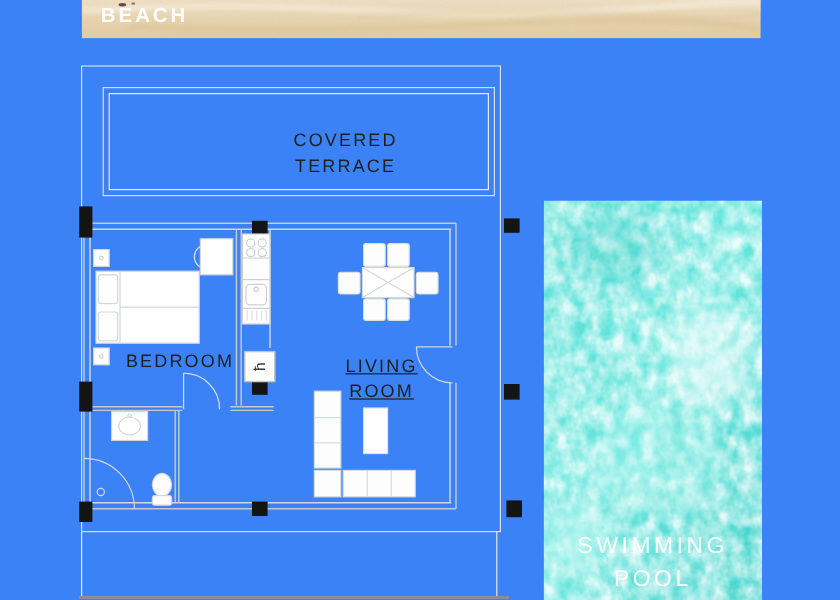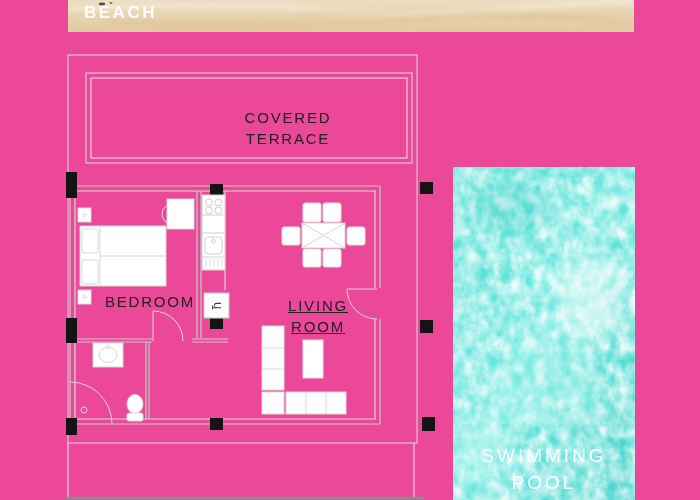--- a/index.html
+++ b/index.html
@@ -1,17 +1,17 @@
 <!DOCTYPE html>
 <html><head>
 <meta charset="utf-8">
 <style>
   html,body{margin:0;padding:0;background:#ffffff;}
   .canvas{
-    position:relative;width:700px;height:500px;background:#ec4899;overflow:hidden;
+    position:relative;width:700px;height:500px;background:#3b82f6;overflow:hidden;
     font-family:"Liberation Sans", sans-serif;
   }
   
   .sand{position:absolute;left:68px;top:0;width:566px;height:32px;overflow:hidden;}
   .sand svg{display:block;}
   .beach-label{
     position:absolute;left:16px;top:3px;
     font-size:17px;font-weight:600;letter-spacing:2.5px;
     color:rgba(255,255,255,0.95);
   }

